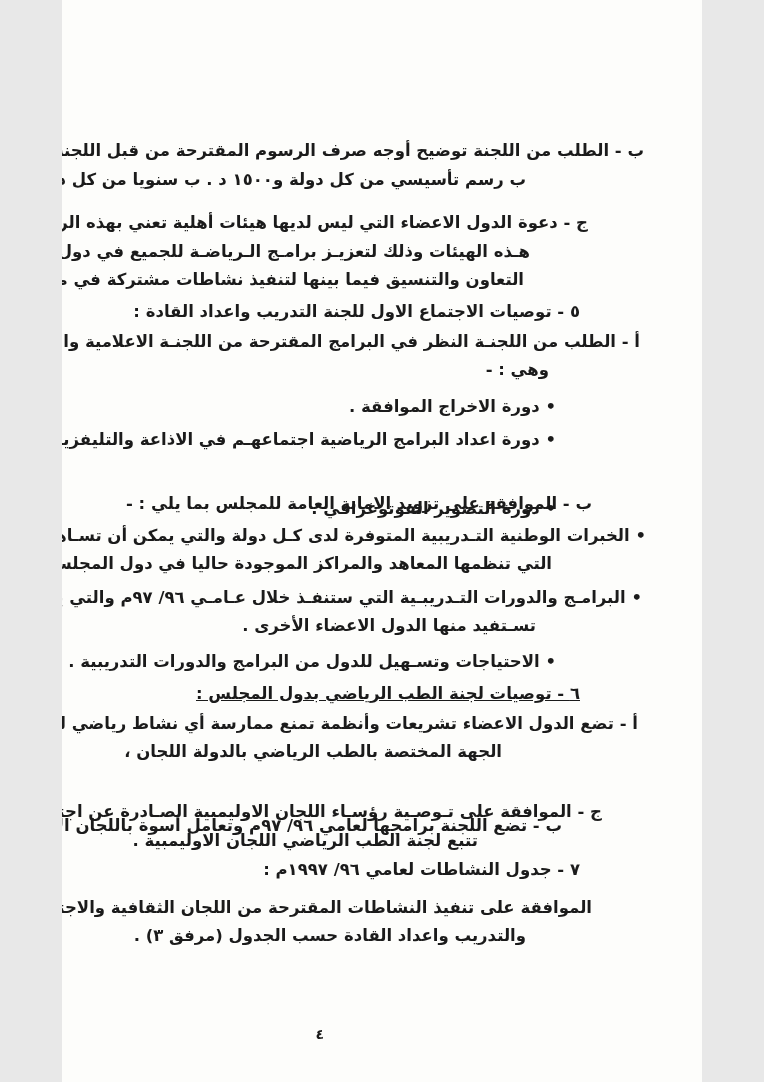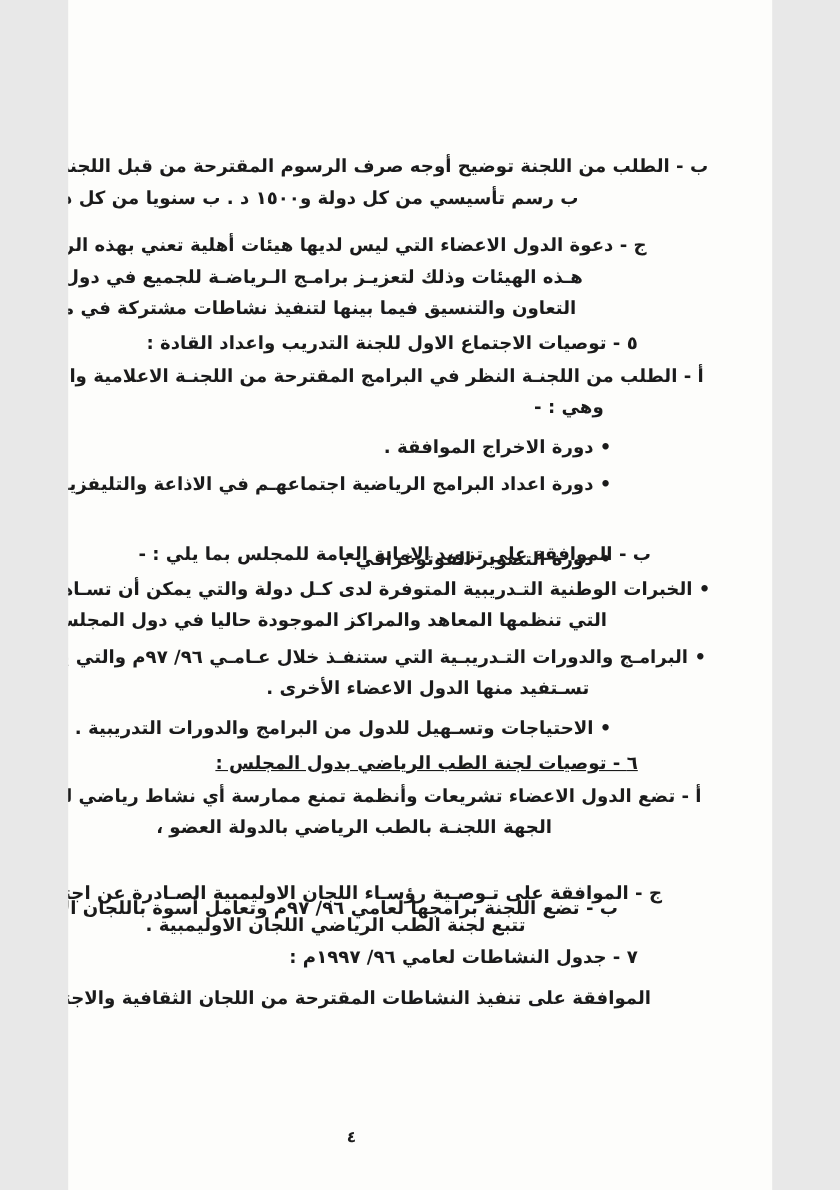--- a/index.html
+++ b/index.html
@@ -59,26 +59,27 @@
   <div class="tline" style="top:551px;  right:150px;">التي تنظمها المعاهد والمراكز الموجودة حاليا في دول المجلس .</div>
 
   <div class="tline" style="top:585px;  right:60px;">• البرامـج والدورات التـدريبـية التي ستنفـذ خلال عـامـي ٩٦/ ٩٧م والتي يمكـن أن</div>
   <div class="tline" style="top:613px;  right:166px;">تسـتفيد منها الدول الاعضاء الأخرى .</div>
 
   <div class="tline" style="top:649px;  right:146px;">• الاحتياجات وتسـهيل للدول من البرامج والدورات التدريبية .</div>
 
   <div class="tline" style="top:681px;  right:122px;text-decoration:underline;">٦ - توصيات لجنة الطب الرياضي بدول المجلس :</div>
 
   <div class="tline" style="top:711px;  right:64px;">أ - تضع الدول الاعضاء تشريعات وأنظمة تمنع ممارسة أي نشاط رياضي للاعبين الا بموافقة</div>
-  <div class="tline" style="top:739px;  right:200px;">الجهة اللجنـة بالطب الرياضي بالدولة العضو ،</div>
+  <div class="tline" style="top:739px;  right:200px;">الجهة المختصة بالطب الرياضي بالدولة اللجان ،</div>
 
   <div class="tline" style="top:769px;  right:140px;margin-top:44px;">ب - تضع اللجنة برامجها لعامي ٩٦/ ٩٧م وتعامل أسوة باللجان الأخرى .</div>
 
   <div class="tline" style="top:799px;  right:100px;">ج - الموافقة على تـوصـية رؤسـاء اللجان الاوليمبية الصـادرة عن اجتماعهـم الحـادي عشـر بأن</div>
   <div class="tline" style="top:828px;  right:224px;">تتبع لجنة الطب الرياضي اللجان الاوليمبية .</div>
 
   <div class="tline" style="top:857px;  right:122px;">٧ - جدول النشاطات لعامي ٩٦/ ١٩٩٧م :</div>
 
   <div class="tline" style="top:895px;  right:110px;">الموافقة على تنفيذ النشاطات المقترحة من اللجان الثقافية والاجتماعية والعلمية والاعلامية</div>
+  <div class="tline" style="top:923px;  right:176px;">والتدريب واعداد القادة حسب الجدول (مرفق ٣) .</div>
 
   <div class="pagenum" style="top:1026px; right:378px;">٤</div>
 
 </div>
 
 </body></html>

